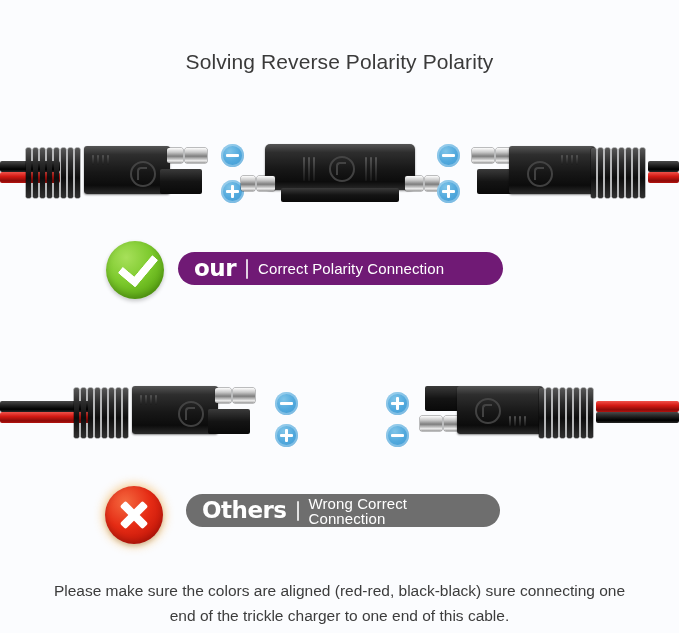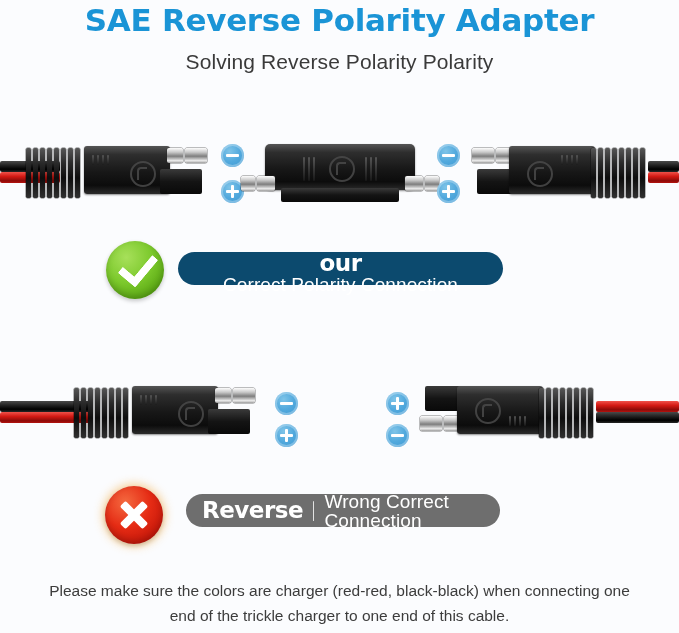--- a/index.html
+++ b/index.html
@@ -120,37 +120,36 @@
   .badge-circle.bad .mark2{
     position:absolute;left:13px;top:25px;width:32px;height:8px;background:#fff;border-radius:2px;
   }
   .badge-circle.bad .mark{transform:rotate(45deg);}
   .badge-circle.bad .mark2{transform:rotate(-45deg);}
 
   .pill{
     position:absolute;height:33px;border-radius:17px;
     display:flex;align-items:center;box-sizing:border-box;padding:0 16px;
   }
-  .pill.blue{background:#0c4a6e;flex-direction:column;}
+  .pill.blue{background:#701a75;}
   .pill.gray{background:#6e6e6e;}
   .pill .lead{
     color:#fff;font-size:23px;font-weight:bold;letter-spacing:-0.5px;line-height:1;
     font-family:"DejaVu Sans", sans-serif;
   }
   .pill .sep{
     width:2px;height:20px;background:rgba(255,255,255,.8);margin:0 10px;border-radius:1px;
   }
-  .pill .tail{color:#fff;font-size:19px;line-height:1;letter-spacing:.1px;}
+  .pill .tail{color:#fff;font-size:15px;line-height:1;letter-spacing:.1px;}
 </style>
 </head>
 <body>
 
 <div class="stage">
 
-  <div class="title">SAE Reverse Polarity Adapter</div>
   <div class="subtitle">Solving Reverse Polarity Polarity</div>
 
   <div class="conn" style="left:0px;top:140px;">
     <div class="wire" style="left:0px;top:21px;width:60px;height:22px;">
       <div class="w-blk"></div>
       <div class="w-red"></div>
     </div>
     <div class="ribs" style="left:26px;top:8px;width:62px;height:50px;">
       <i class="rib"></i>
         <i class="rib"></i>
@@ -314,20 +313,20 @@
       <div class="w-blk"></div>
       <div class="w-red"></div>
     </div>
   </div>
 
   <div class="badge-circle bad" style="left:105px;top:486px;">
     <div class="mark"></div>
       <div class="mark2"></div>
   </div>
   <div class="pill gray" style="left:186px;top:494px;width:314px;">
-    <span class="lead">Reverse</span>
+    <span class="lead">Others</span>
     <span class="sep"></span>
     <span class="tail">Wrong Correct Connection</span>
   </div>
 
-  <div class="footnote">Please make sure the colors are charger (red-red, black-black) when connecting one end of the trickle charger to one end of this cable.</div>
+  <div class="footnote">Please make sure the colors are aligned (red-red, black-black) sure connecting one end of the trickle charger to one end of this cable.</div>
 
 </div>
 
 </body></html>

